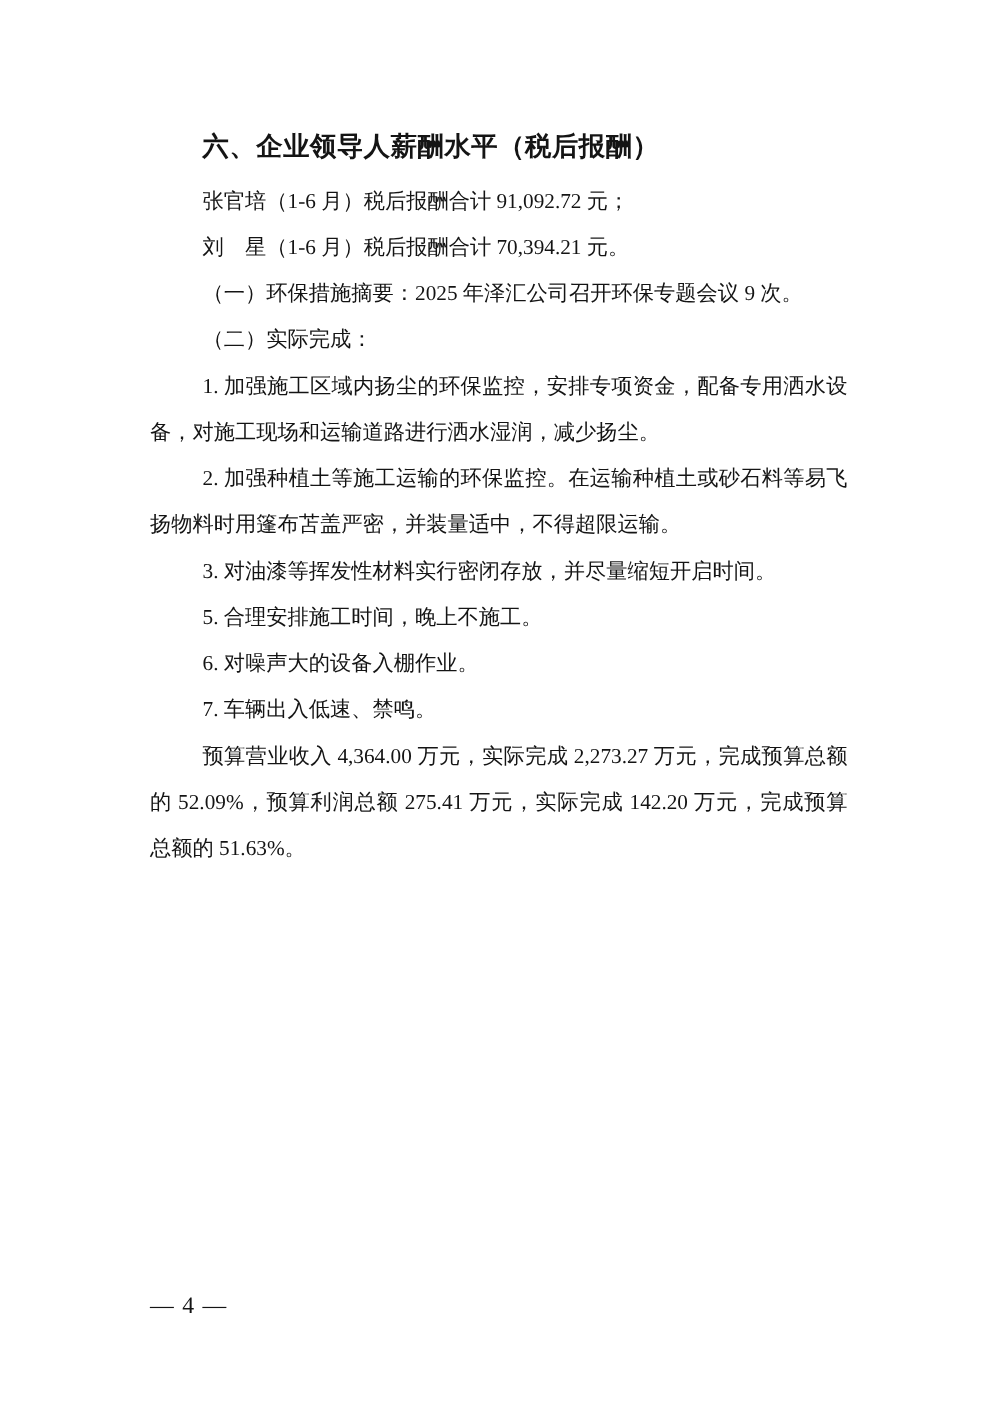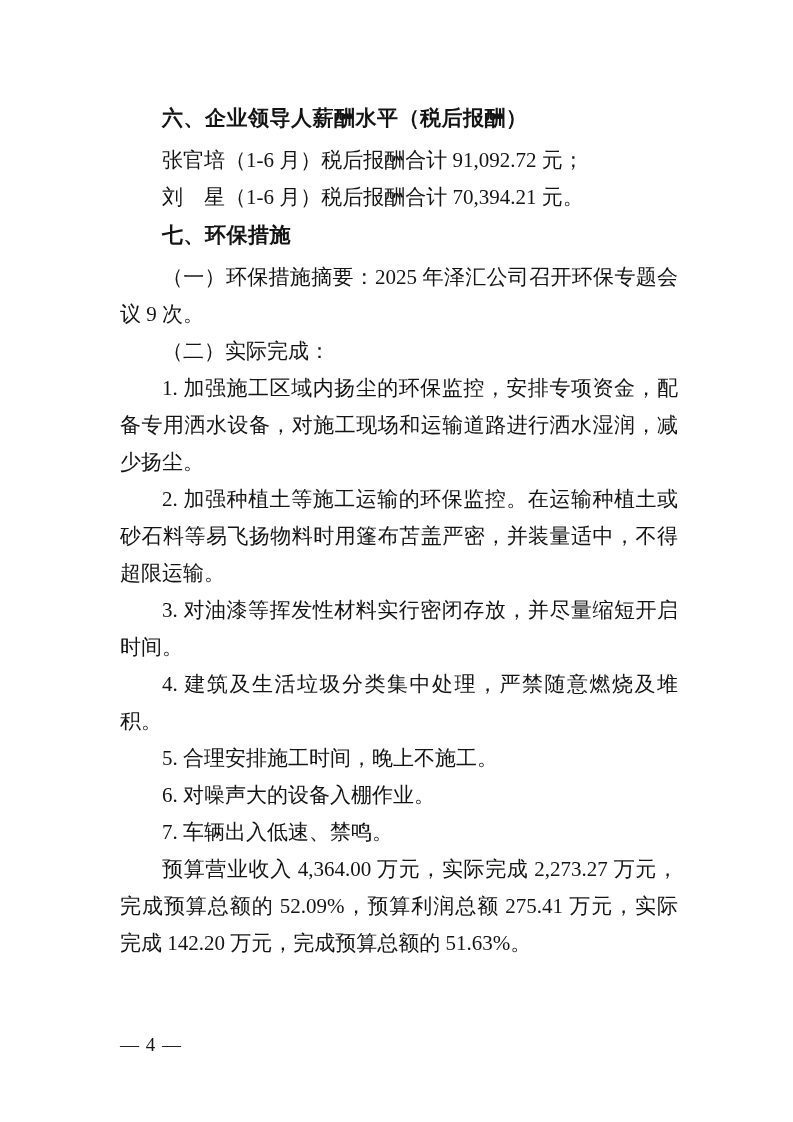--- a/index.html
+++ b/index.html
@@ -25,21 +25,21 @@
     font-family: "Liberation Sans", "DejaVu Sans", sans-serif;
     font-weight: 700;
     font-size: 21px;
     line-height: 37px;
     margin: 0 0 6px 0;
     text-indent: 42px;
     letter-spacing: 0.5px;
   }
   .para {
     font-family: "Liberation Serif", "DejaVu Serif", serif;
-    font-size: 21px;
+    font-size: 17px;
     line-height: 37px;
     margin: 0;
     text-indent: 42px;
     text-align: justify;
   }
   .page-number {
     position: absolute;
     left: 120px;
     top: 1034px;
     font-family: "Liberation Serif", "DejaVu Serif", serif;
@@ -51,27 +51,25 @@
 </head>
 <body>
 
 <div class="page">
   <div class="content">
 
     <h2 class="sec-heading">六、企业领导人薪酬水平（税后报酬）</h2>
     <p class="para">张官培（1-6 月）税后报酬合计 91,092.72 元；</p>
     <p class="para">刘　星（1-6 月）税后报酬合计 70,394.21 元。</p>
 
-    <h2 class="sec-heading">七、环保措施</h2>
     <p class="para">（一）环保措施摘要：2025 年泽汇公司召开环保专题会议 9 次。</p>
     <p class="para">（二）实际完成：</p>
     <p class="para">1. 加强施工区域内扬尘的环保监控，安排专项资金，配备专用洒水设备，对施工现场和运输道路进行洒水湿润，减少扬尘。</p>
     <p class="para">2. 加强种植土等施工运输的环保监控。在运输种植土或砂石料等易飞扬物料时用篷布苫盖严密，并装量适中，不得超限运输。</p>
     <p class="para">3. 对油漆等挥发性材料实行密闭存放，并尽量缩短开启时间。</p>
-    <p class="para">4. 建筑及生活垃圾分类集中处理，严禁随意燃烧及堆积。</p>
     <p class="para">5. 合理安排施工时间，晚上不施工。</p>
     <p class="para">6. 对噪声大的设备入棚作业。</p>
     <p class="para">7. 车辆出入低速、禁鸣。</p>
 
     <p class="para">预算营业收入 4,364.00 万元，实际完成 2,273.27 万元，完成预算总额的 52.09%，预算利润总额 275.41 万元，实际完成 142.20 万元，完成预算总额的 51.63%。</p>
 
   </div>
 
   <div class="page-number">— 4 —</div>
 </div>

